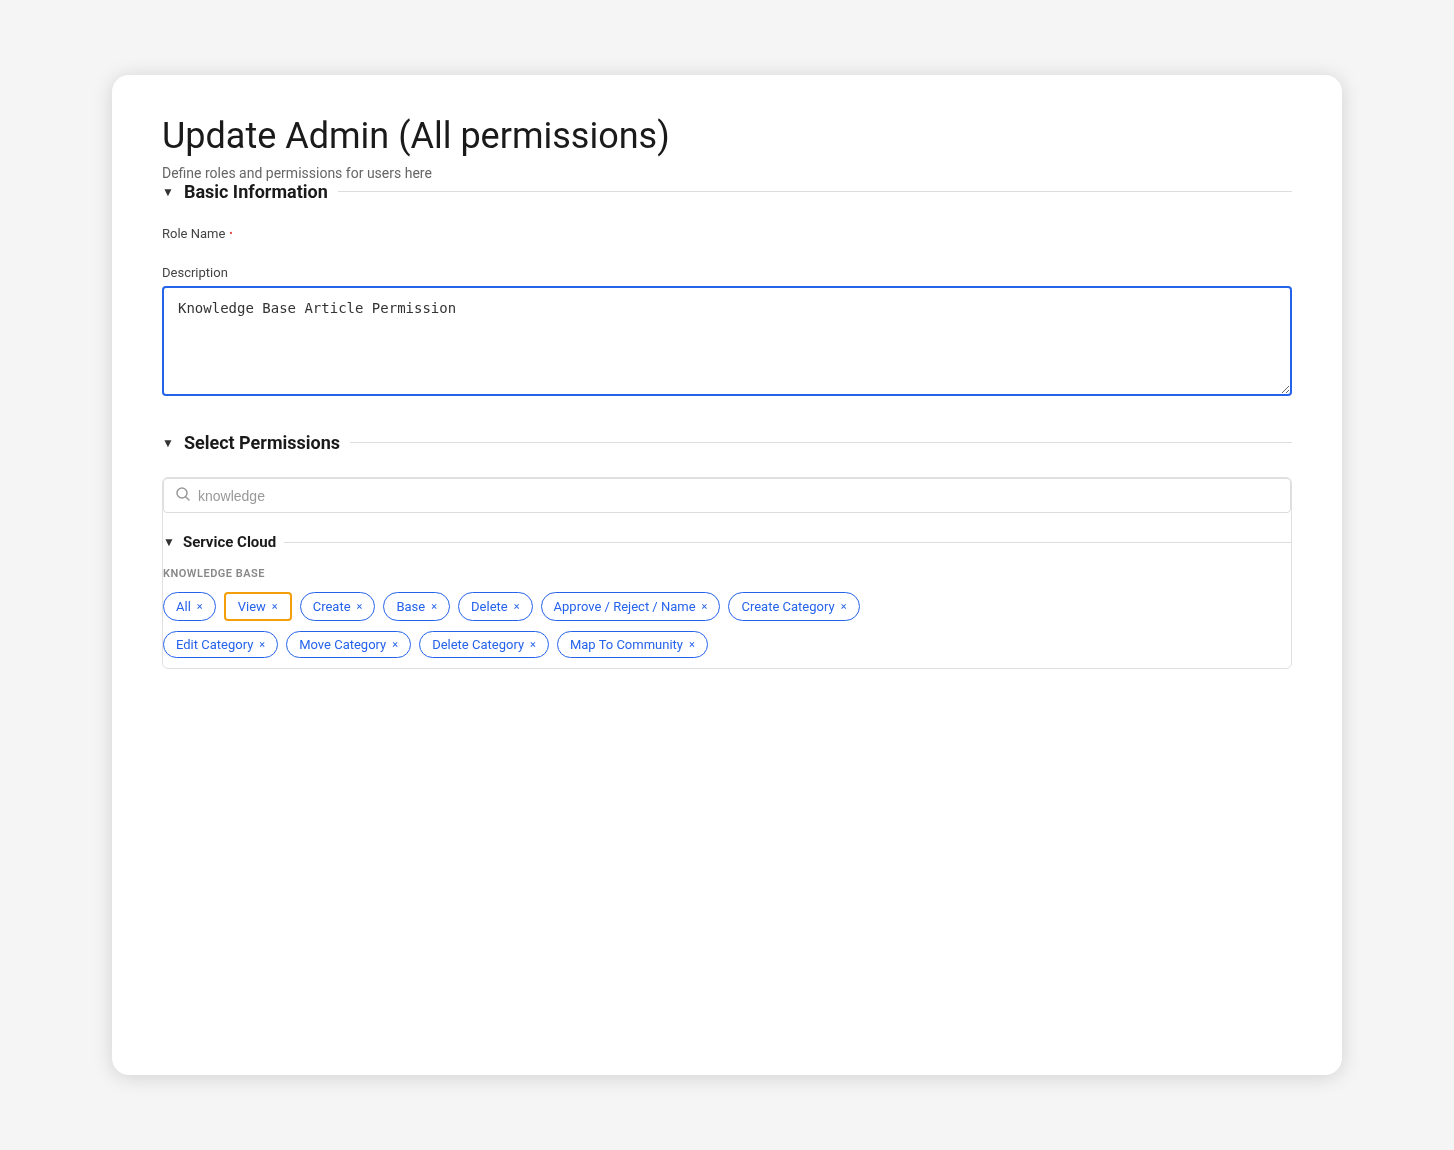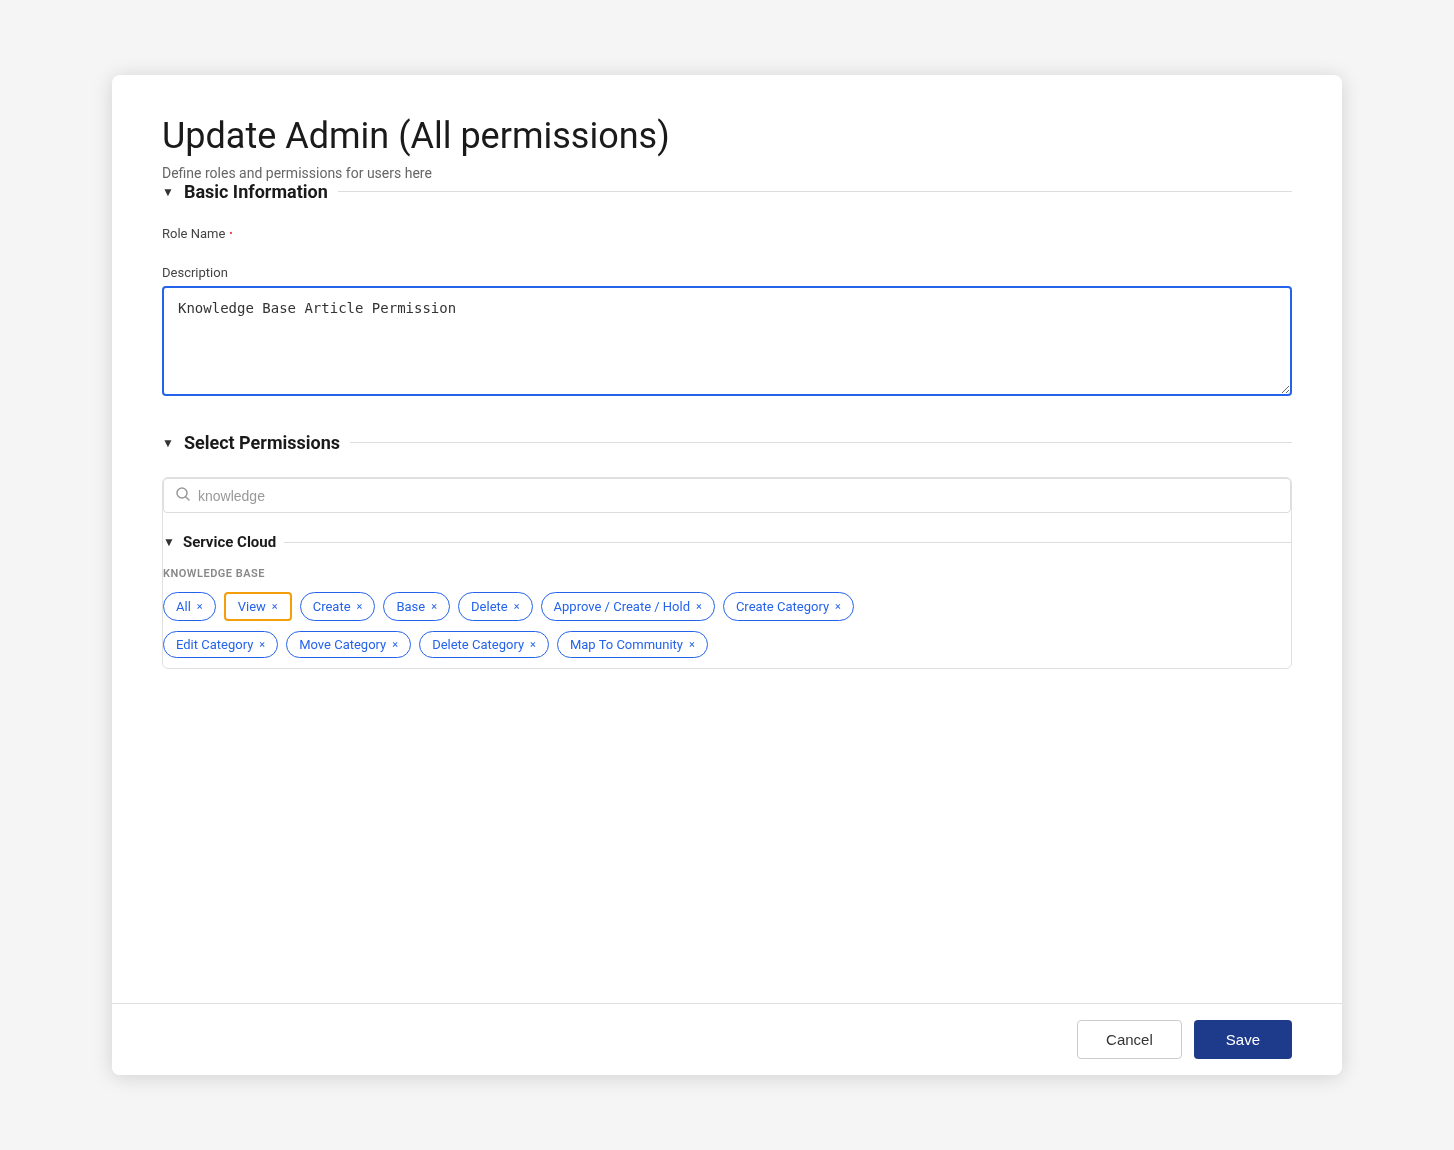--- a/index.html
+++ b/index.html
@@ -8,21 +8,21 @@
       background: #f5f5f5;
       display: flex;
       justify-content: center;
       align-items: center;
       min-height: 100vh;
     }
     .modal-container {
       background: #fff;
       width: 1230px;
       min-height: 1000px;
-      border-radius: 8px;
+      border-radius: 17px;
       box-shadow: 0 2px 20px rgba(0,0,0,0.15);
       display: flex;
       flex-direction: column;
       padding: 0;
       position: relative;
     }
     .modal-body {
       flex: 1;
       padding: 40px 50px 100px 50px;
       overflow-y: auto;
@@ -295,21 +295,21 @@
             </span>
             <span class="tag">
               <span>Base</span>
               <span class="tag-close">×</span>
             </span>
             <span class="tag">
               <span>Delete</span>
               <span class="tag-close">×</span>
             </span>
             <span class="tag">
-              <span>Approve / Create / Hold</span>
+              <span>Approve / Reject / Name</span>
               <span class="tag-close">×</span>
             </span>
             <span class="tag">
               <span>Create Category</span>
               <span class="tag-close">×</span>
             </span>
           </div>
 
           <div class="tags-row">
             <span class="tag">
@@ -328,17 +328,13 @@
               <span>Map To Community</span>
               <span class="tag-close">×</span>
             </span>
           </div>
         </div>
       </div>
     </div>
 
   </div>
 
-  <div class="modal-footer">
-    <button class="btn-cancel">Cancel</button>
-    <button class="btn-save">Save</button>
-  </div>
 </div>
 
 </body></html>

